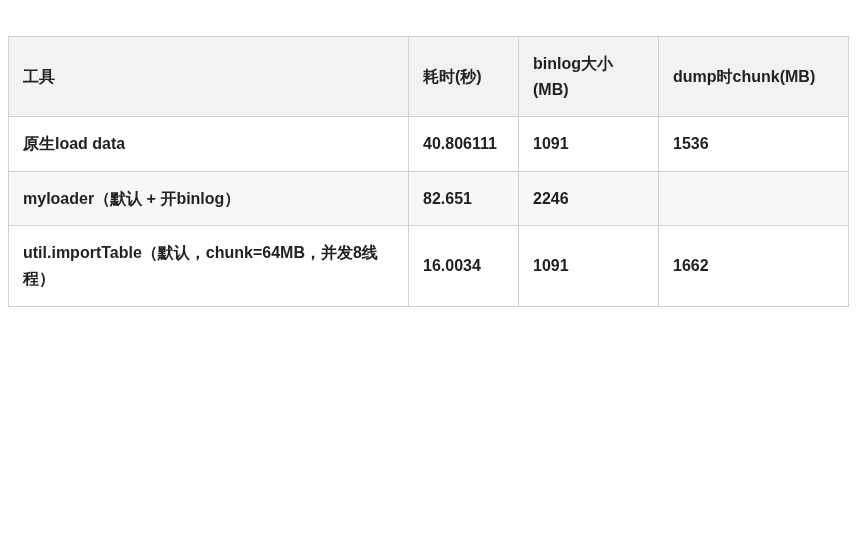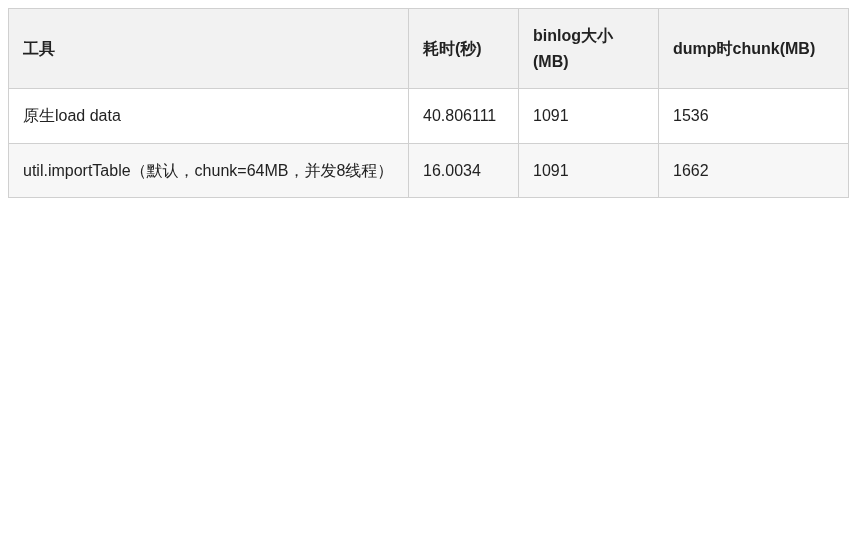--- a/index.html
+++ b/index.html
@@ -9,31 +9,33 @@
     }
     body {
       font-family: -apple-system, BlinkMacSystemFont, "Segoe UI", "Helvetica Neue", Arial, sans-serif;
       background: #ffffff;
       padding: 8px;
     }
     table {
       border-collapse: collapse;
       width: 840px;
       table-layout: fixed;
+      margin-top: 28px;
     }
     th, td {
       border: 1px solid #d0d0d0;
       padding: 14px 14px;
       text-align: left;
       vertical-align: middle;
       font-size: 16px;
       color: #222;
       word-wrap: break-word;
       overflow-wrap: break-word;
       line-height: 1.6;
+      font-weight: bold;
     }
     th {
       background: #f2f2f2;
       font-weight: 700;
     }
     tbody tr:nth-child(even) td {
       background: #f7f7f7;
     }
     tbody tr:nth-child(odd) td {
       background: #ffffff;
@@ -62,19 +64,25 @@
     </tr>
   </thead>
   <tbody>
     <tr>
       <td>原生load data</td>
       <td>40.806111</td>
       <td>1091</td>
       <td>1536</td>
     </tr>
     <tr>
+      <td>myloader（默认 + 开binlog）</td>
+      <td>82.651</td>
+      <td>2246</td>
+      <td></td>
+    </tr>
+    <tr>
       <td>util.importTable（默认，chunk=64MB，并发8线程）</td>
       <td>16.0034</td>
       <td>1091</td>
       <td>1662</td>
     </tr>
   </tbody>
 </table>
 
 </body></html>

